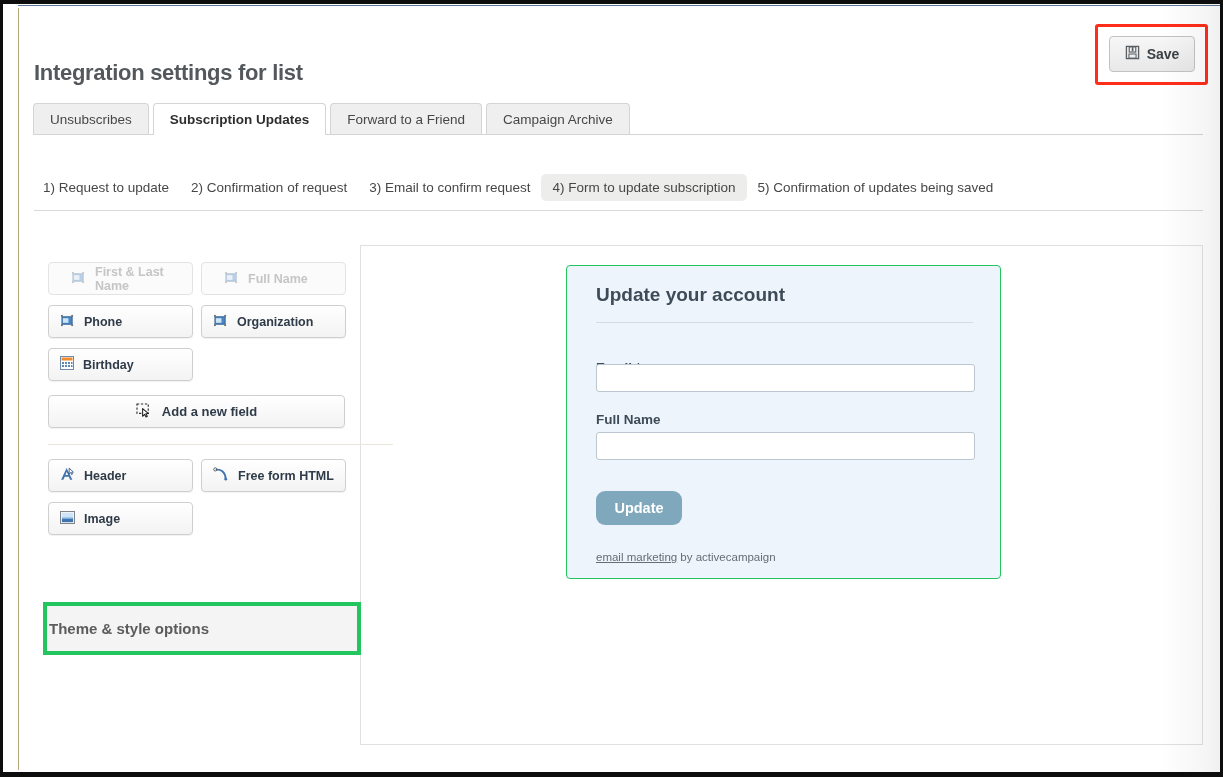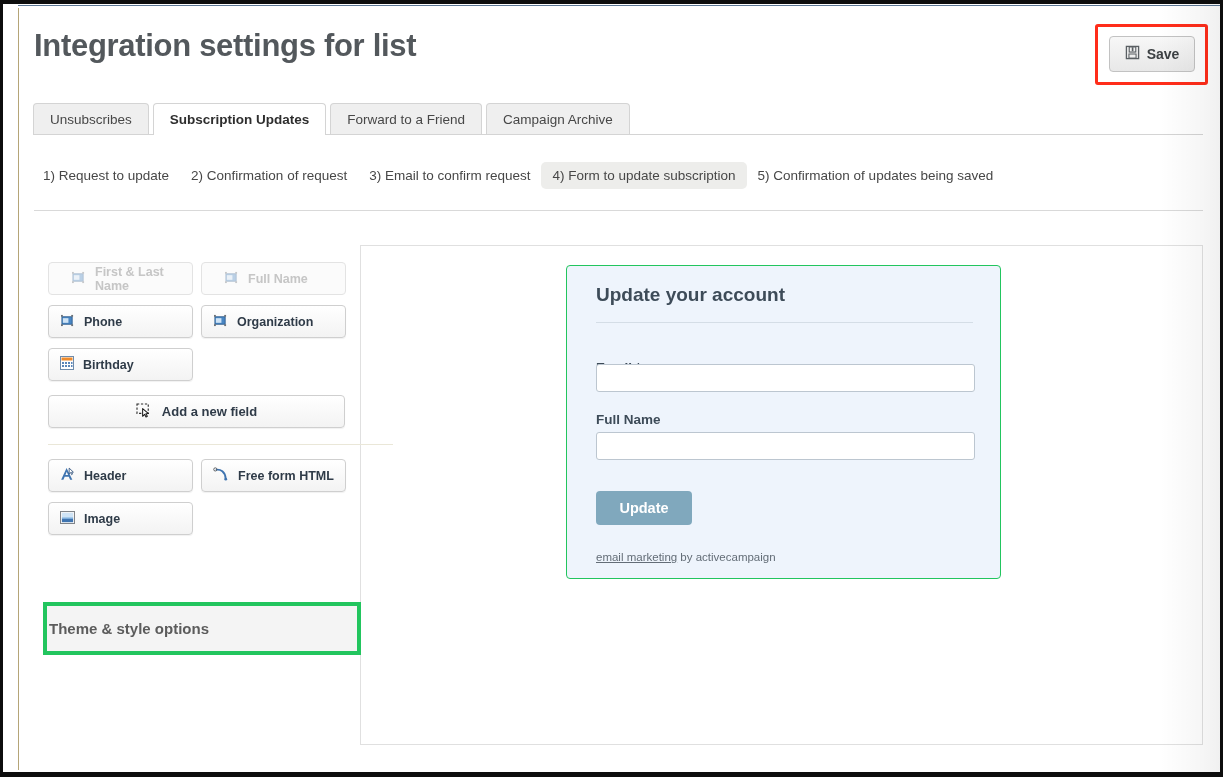--- a/index.html
+++ b/index.html
@@ -54,25 +54,26 @@
     opacity: .8;
   }
 
   
   #header {
     position: absolute;
     left: 31px; top: 24px;
     display: flex; align-items: center;
   }
   #page-title {
-    font-size: 31px;
+    font-size: 22px;
     font-weight: 700;
     color: #53585c;
     letter-spacing: -0.3px;
     white-space: nowrap;
+    margin-top: 32px;
   }
   #list-select {
     margin-left: 14px;
     width: 157px; height: 33px;
     border: 1px solid #ccc;
     border-radius: 4px;
     background: #fff;
     display: flex; align-items: center;
     padding: 0 10px;
     cursor: pointer;
@@ -148,21 +149,21 @@
     color: #2e2e2e;
     position: relative;
     z-index: 3;
     box-shadow: 0 1px 0 0 #fff;
     margin-top: 45px;
   }
 
   
   #steps {
     position: absolute;
-    left: 29px; top: 158px;
+    left: 29px; top: 170px;
     display: flex; align-items: center;
   }
   .step {
     font-size: 13.5px;
     color: #474747;
     padding: 6px 11px;
     border-radius: 5px;
     white-space: nowrap;
     cursor: pointer;
   }
@@ -306,24 +307,24 @@
     border: 1px solid #bcc6d0;
     border-radius: 3px;
   }
   #label-email { top: 94px; }
   #input-email { top: 98px; }
   #label-fullname { top: 146px; }
   #input-fullname { top: 166px; }
   #update-button {
     position: absolute;
     left: 29px; top: 225px;
-    width: 96px; height: 34px;
+    width: 86px; height: 34px;
     background: #80a8bd;
     border: none;
-    border-radius: 4px;
+    border-radius: 9px;
     color: #fff;
     font-size: 14.5px; font-weight: 700;
     font-family: "Liberation Sans", sans-serif;
     cursor: pointer;
   }
   #form-footer {
     position: absolute;
     left: 29px; top: 285px;
     font-size: 11.5px;
     color: #636d77;

